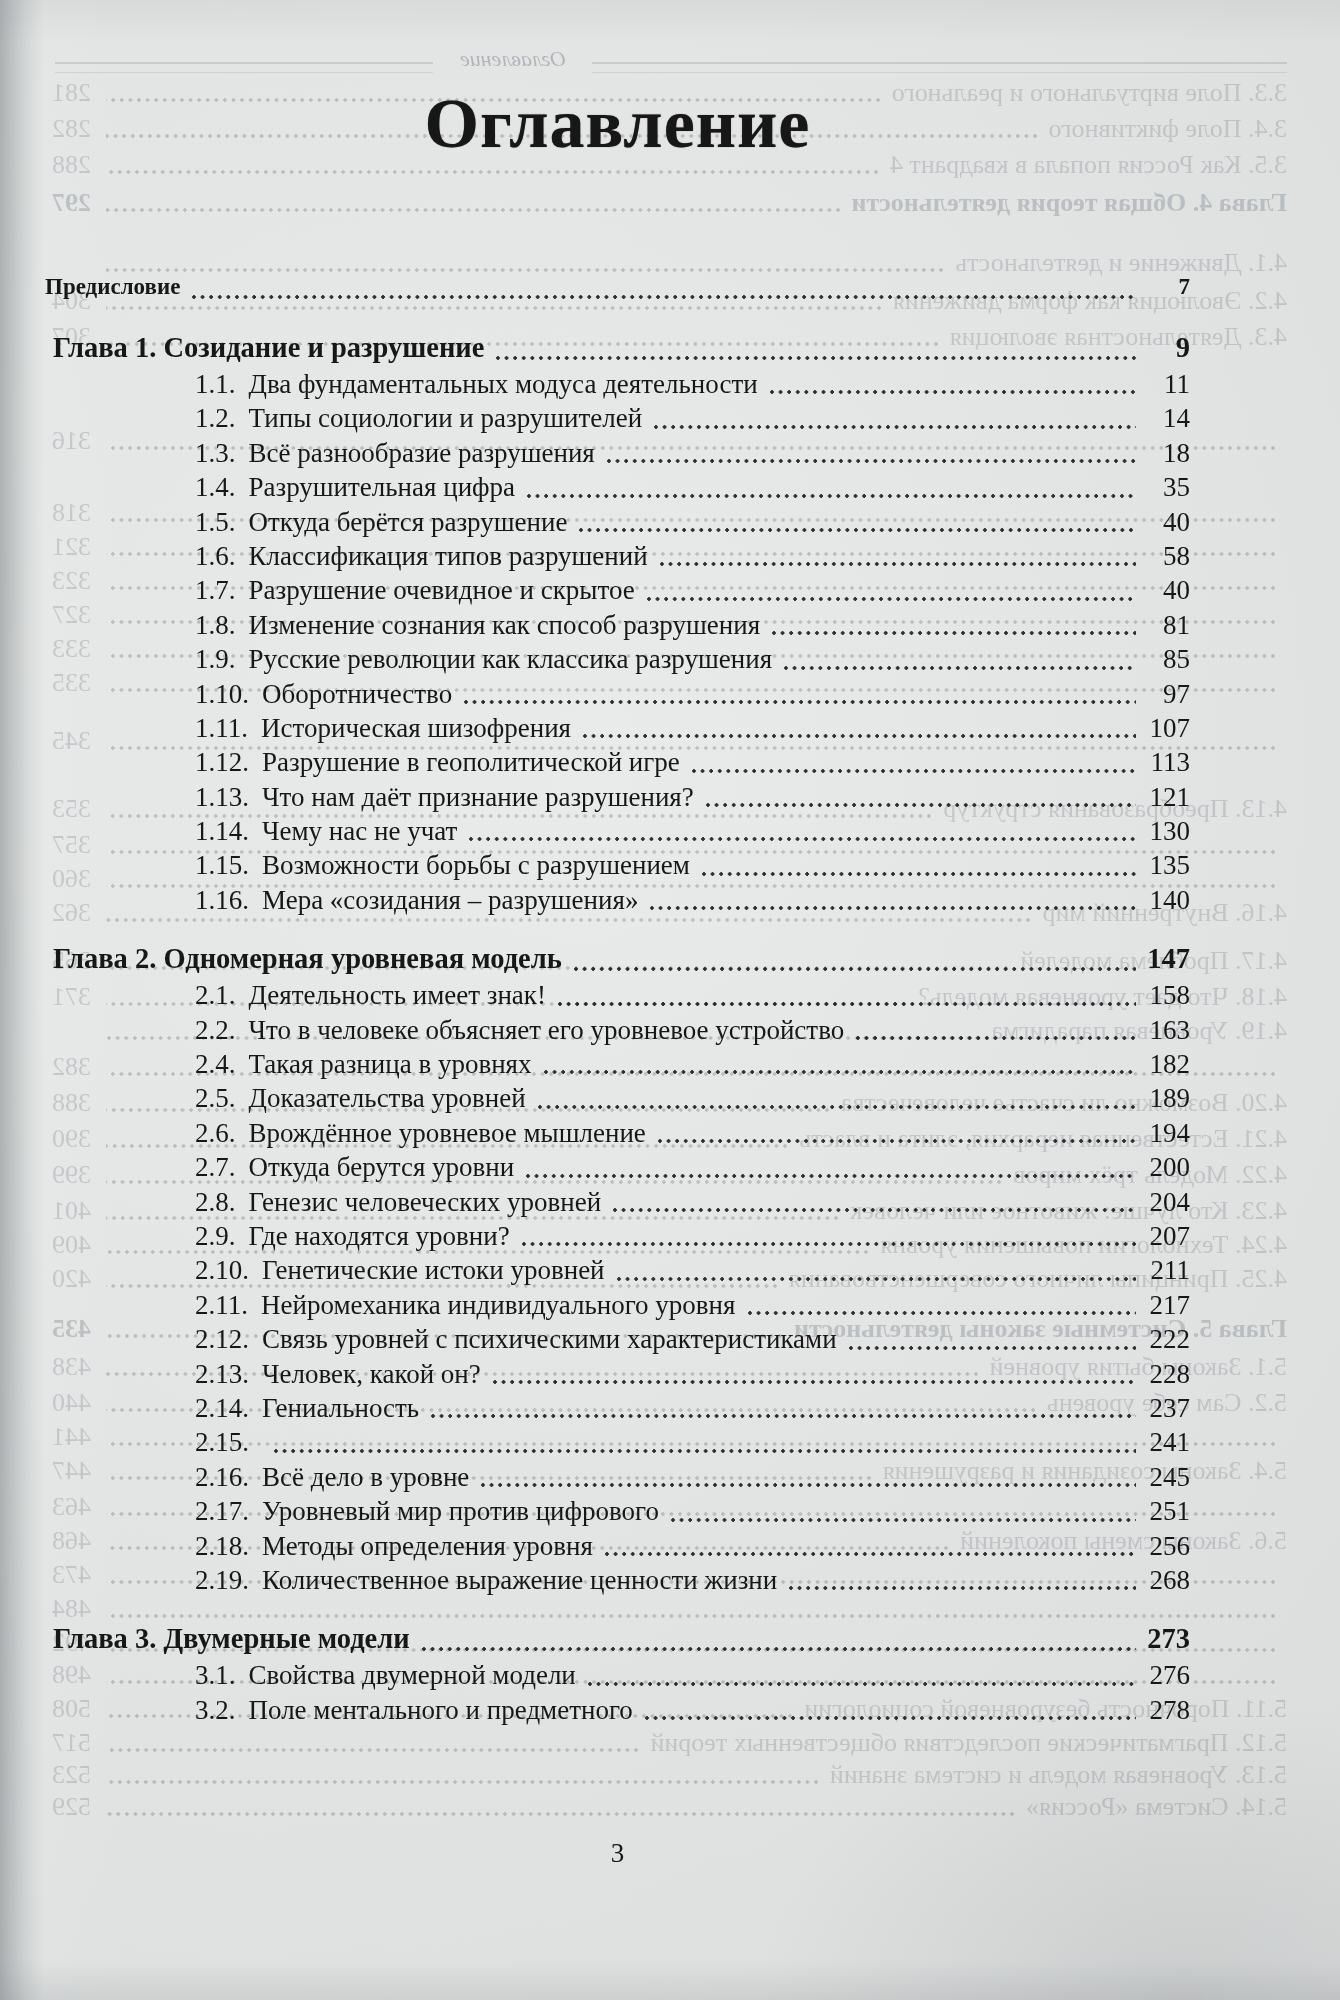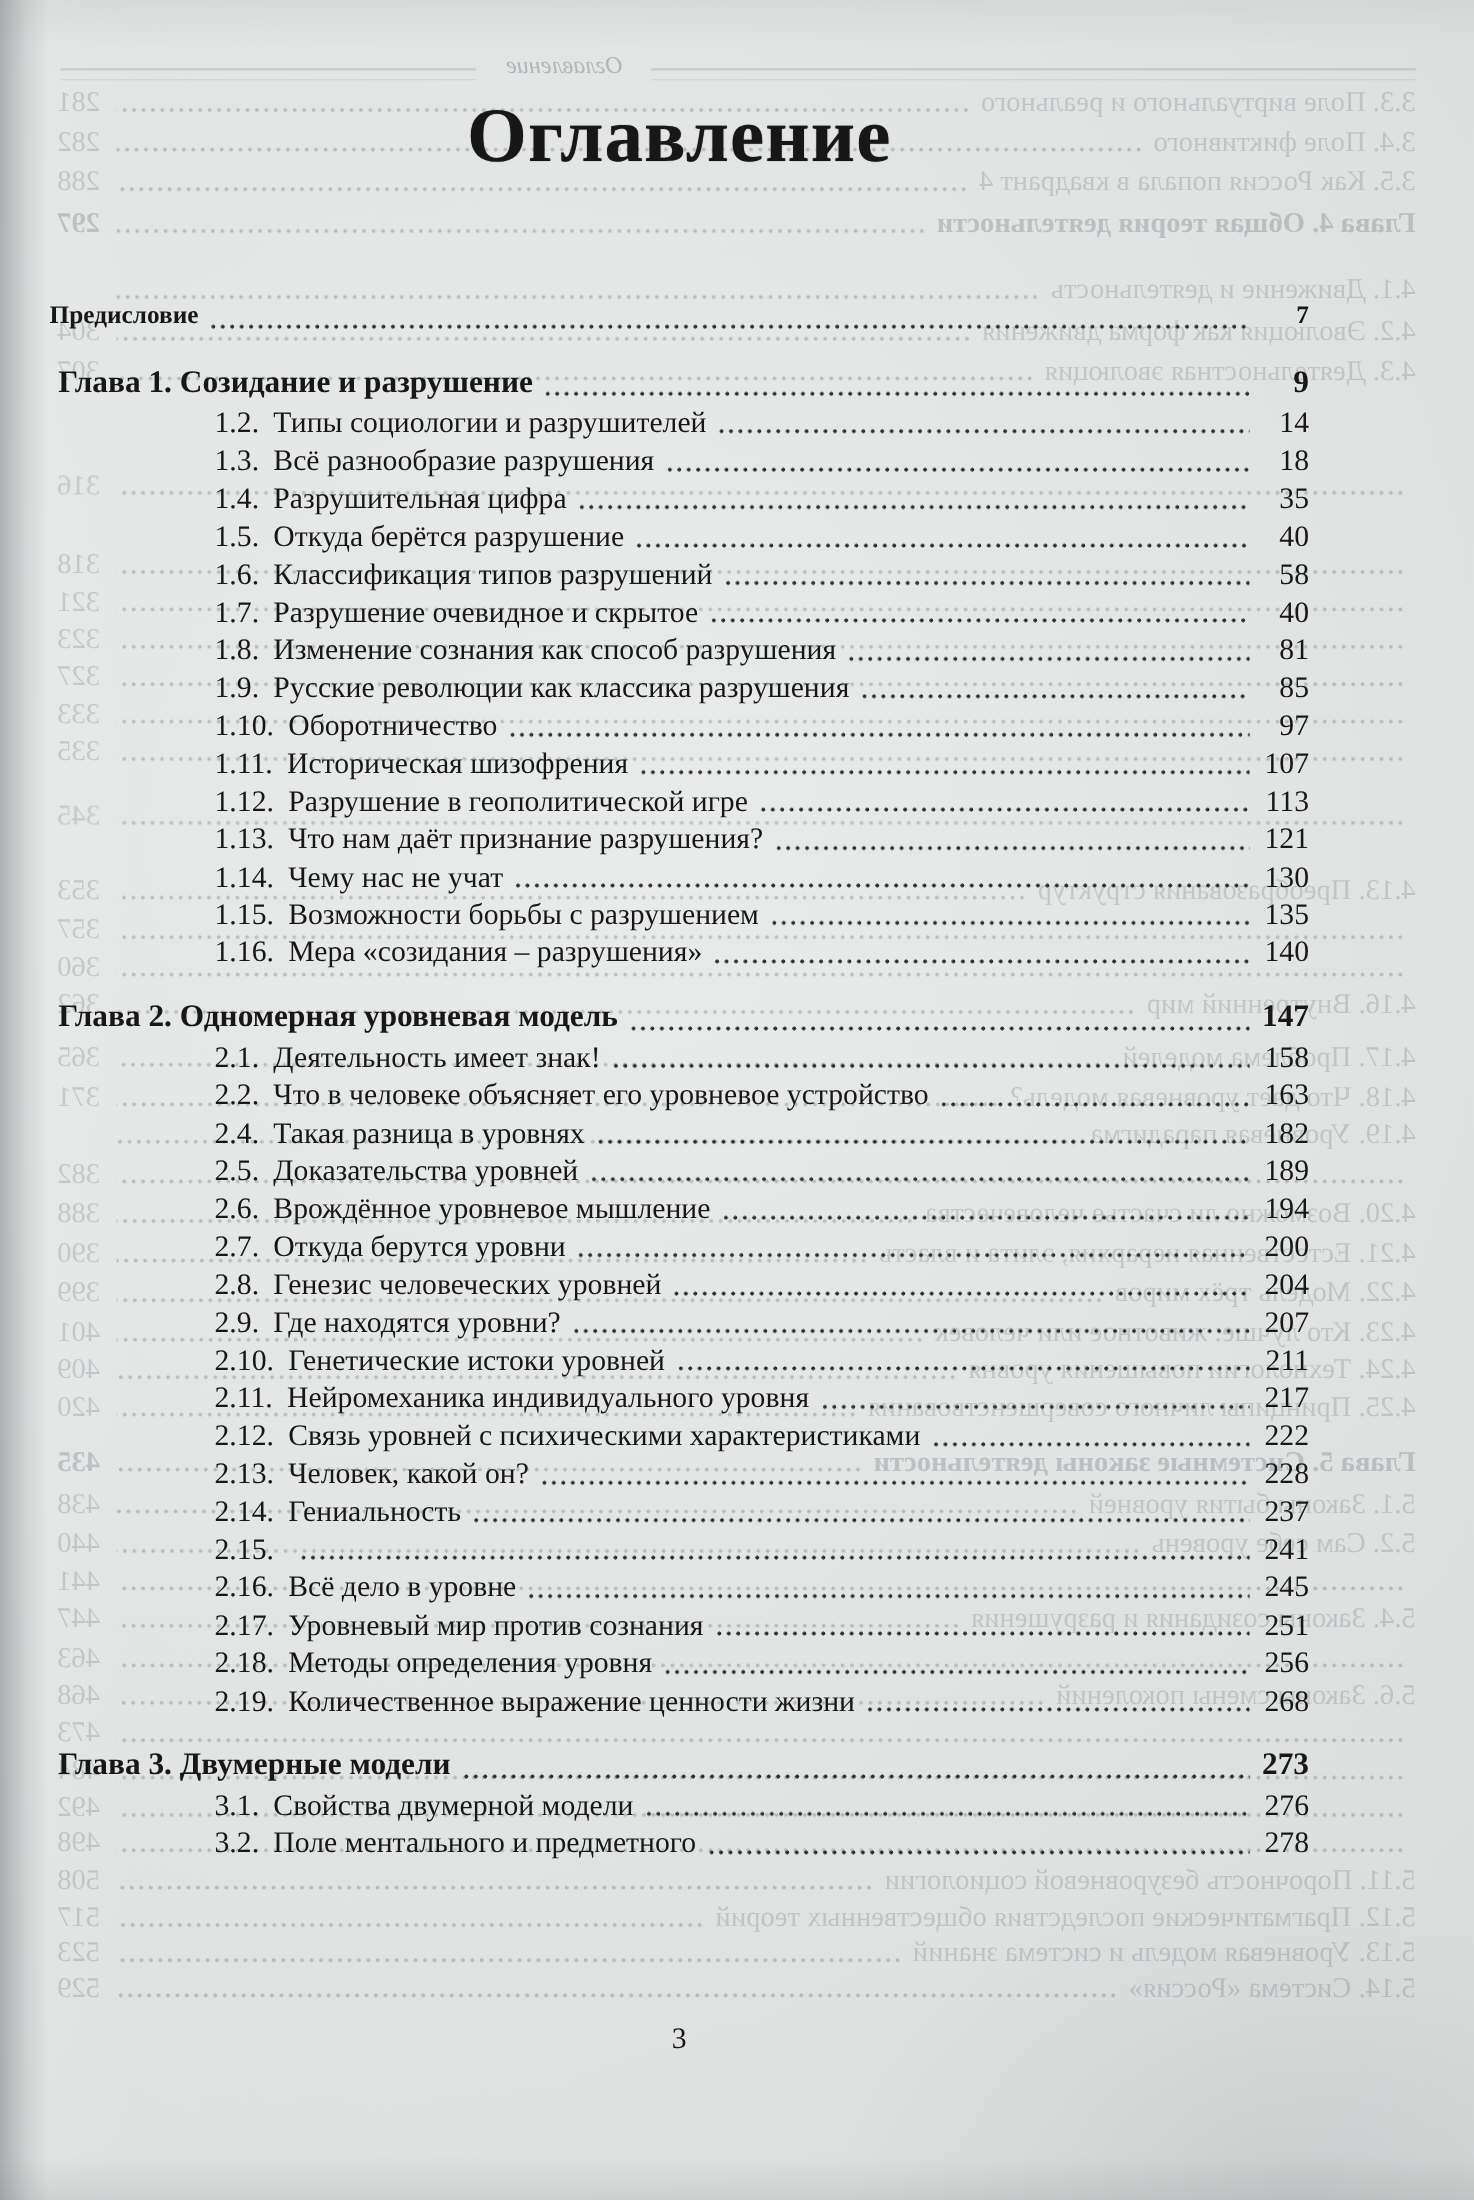--- a/index.html
+++ b/index.html
@@ -286,20 +286,26 @@
     <span class="dots"></span>
     <span class="pg">7</span>
   </div>
       <div class="row head chapter-head">
 
     <span class="lbl">Глава 1. Созидание и разрушение</span>
     <span class="dots"></span>
     <span class="pg">9</span>
   </div>
       <div class="row entry">
+    <span class="num">1.1.</span>
+    <span class="lbl">Два фундаментальных модуса деятельности</span>
+    <span class="dots"></span>
+    <span class="pg">11</span>
+  </div>
+      <div class="row entry">
     <span class="num">1.2.</span>
     <span class="lbl">Типы социологии и разрушителей</span>
     <span class="dots"></span>
     <span class="pg">14</span>
   </div>
       <div class="row entry">
     <span class="num">1.3.</span>
     <span class="lbl">Всё разнообразие разрушения</span>
     <span class="dots"></span>
     <span class="pg">18</span>
@@ -472,21 +478,21 @@
     <span class="pg">241</span>
   </div>
       <div class="row entry">
     <span class="num">2.16.</span>
     <span class="lbl">Всё дело в уровне</span>
     <span class="dots"></span>
     <span class="pg">245</span>
   </div>
       <div class="row entry">
     <span class="num">2.17.</span>
-    <span class="lbl">Уровневый мир против сознания</span>
+    <span class="lbl">Уровневый мир против цифрового</span>
     <span class="dots"></span>
     <span class="pg">251</span>
   </div>
       <div class="row entry">
     <span class="num">2.18.</span>
     <span class="lbl">Методы определения уровня</span>
     <span class="dots"></span>
     <span class="pg">256</span>
   </div>
       <div class="row entry">

